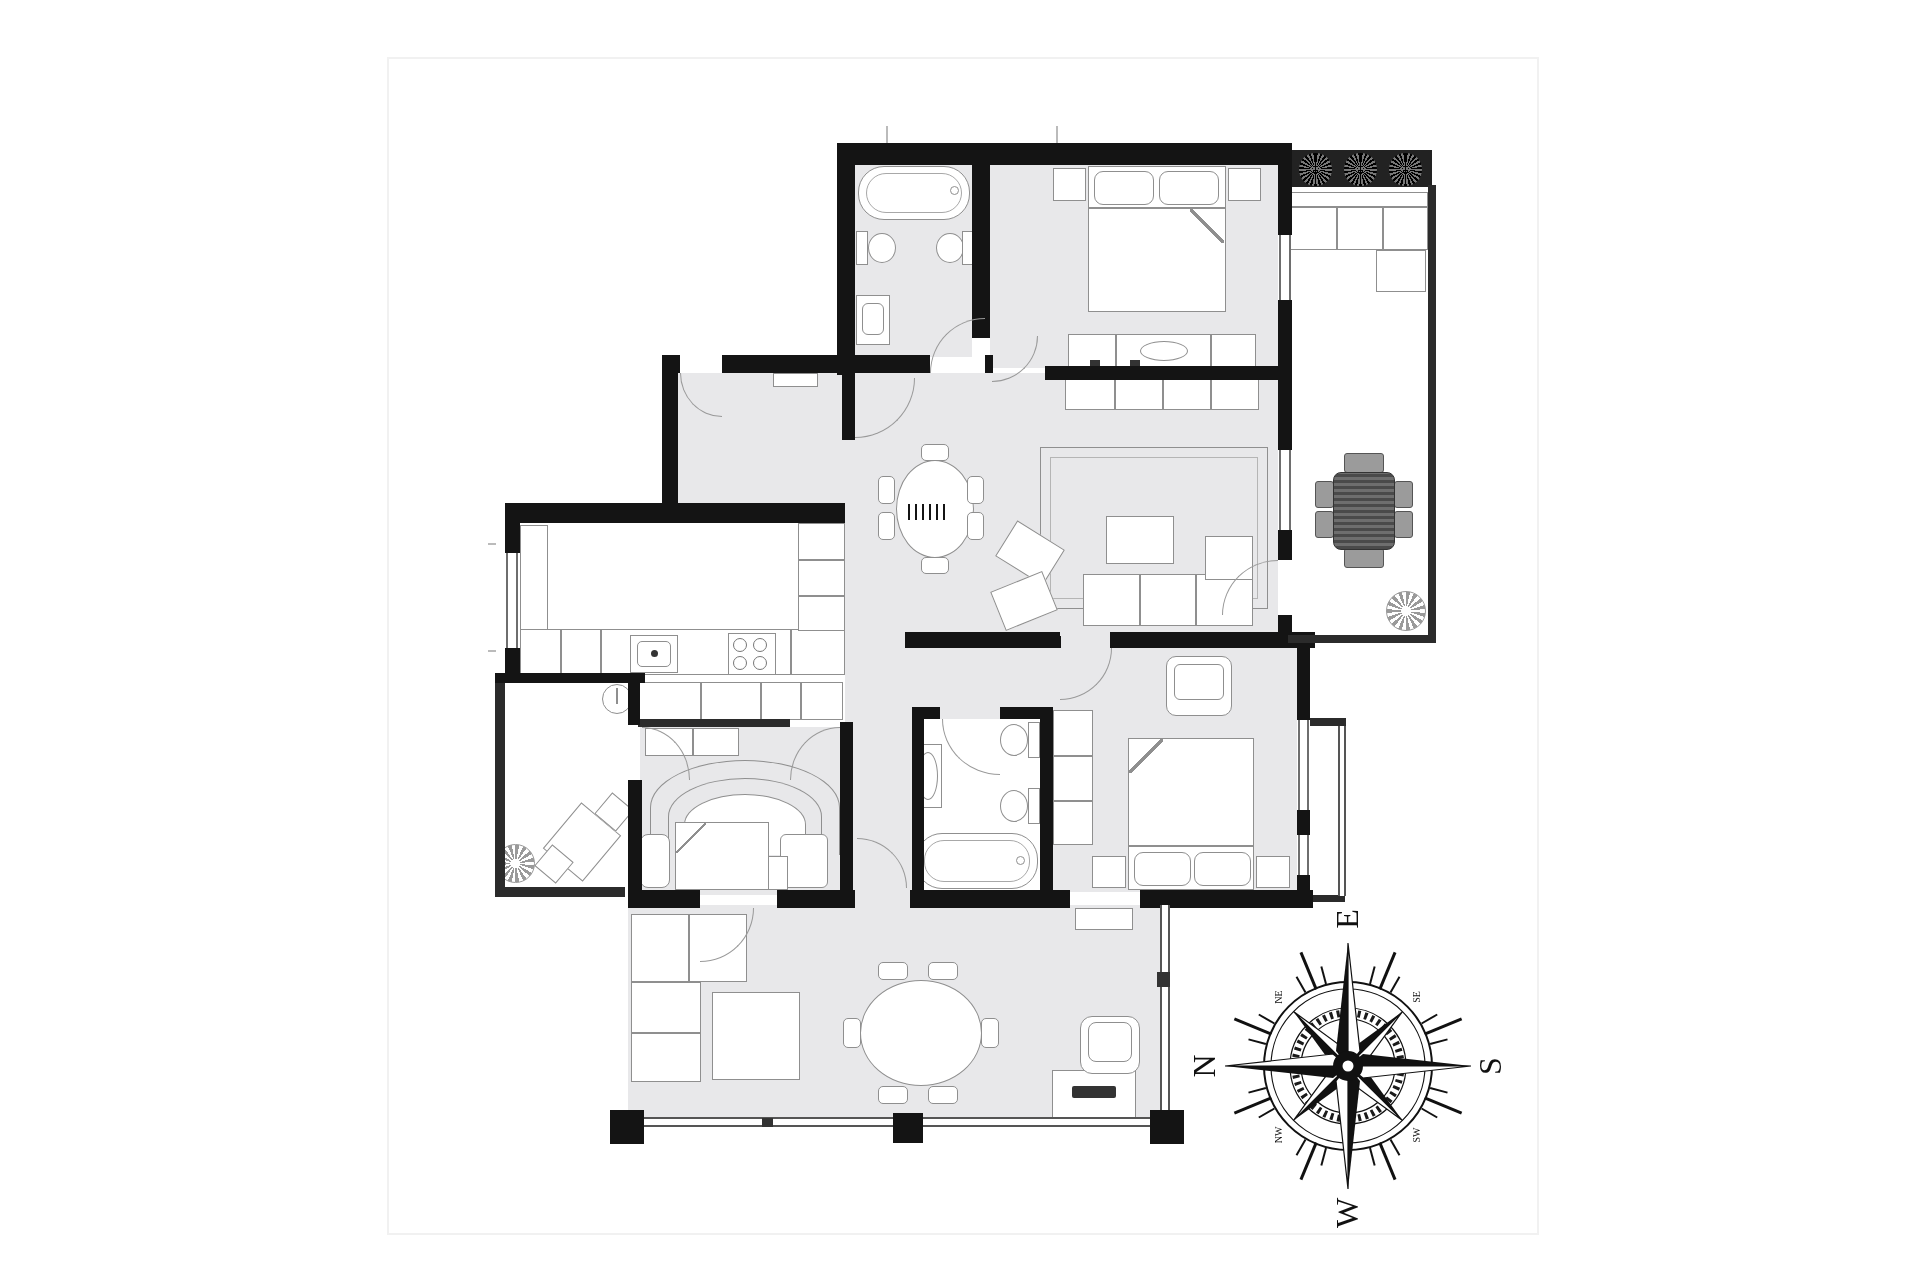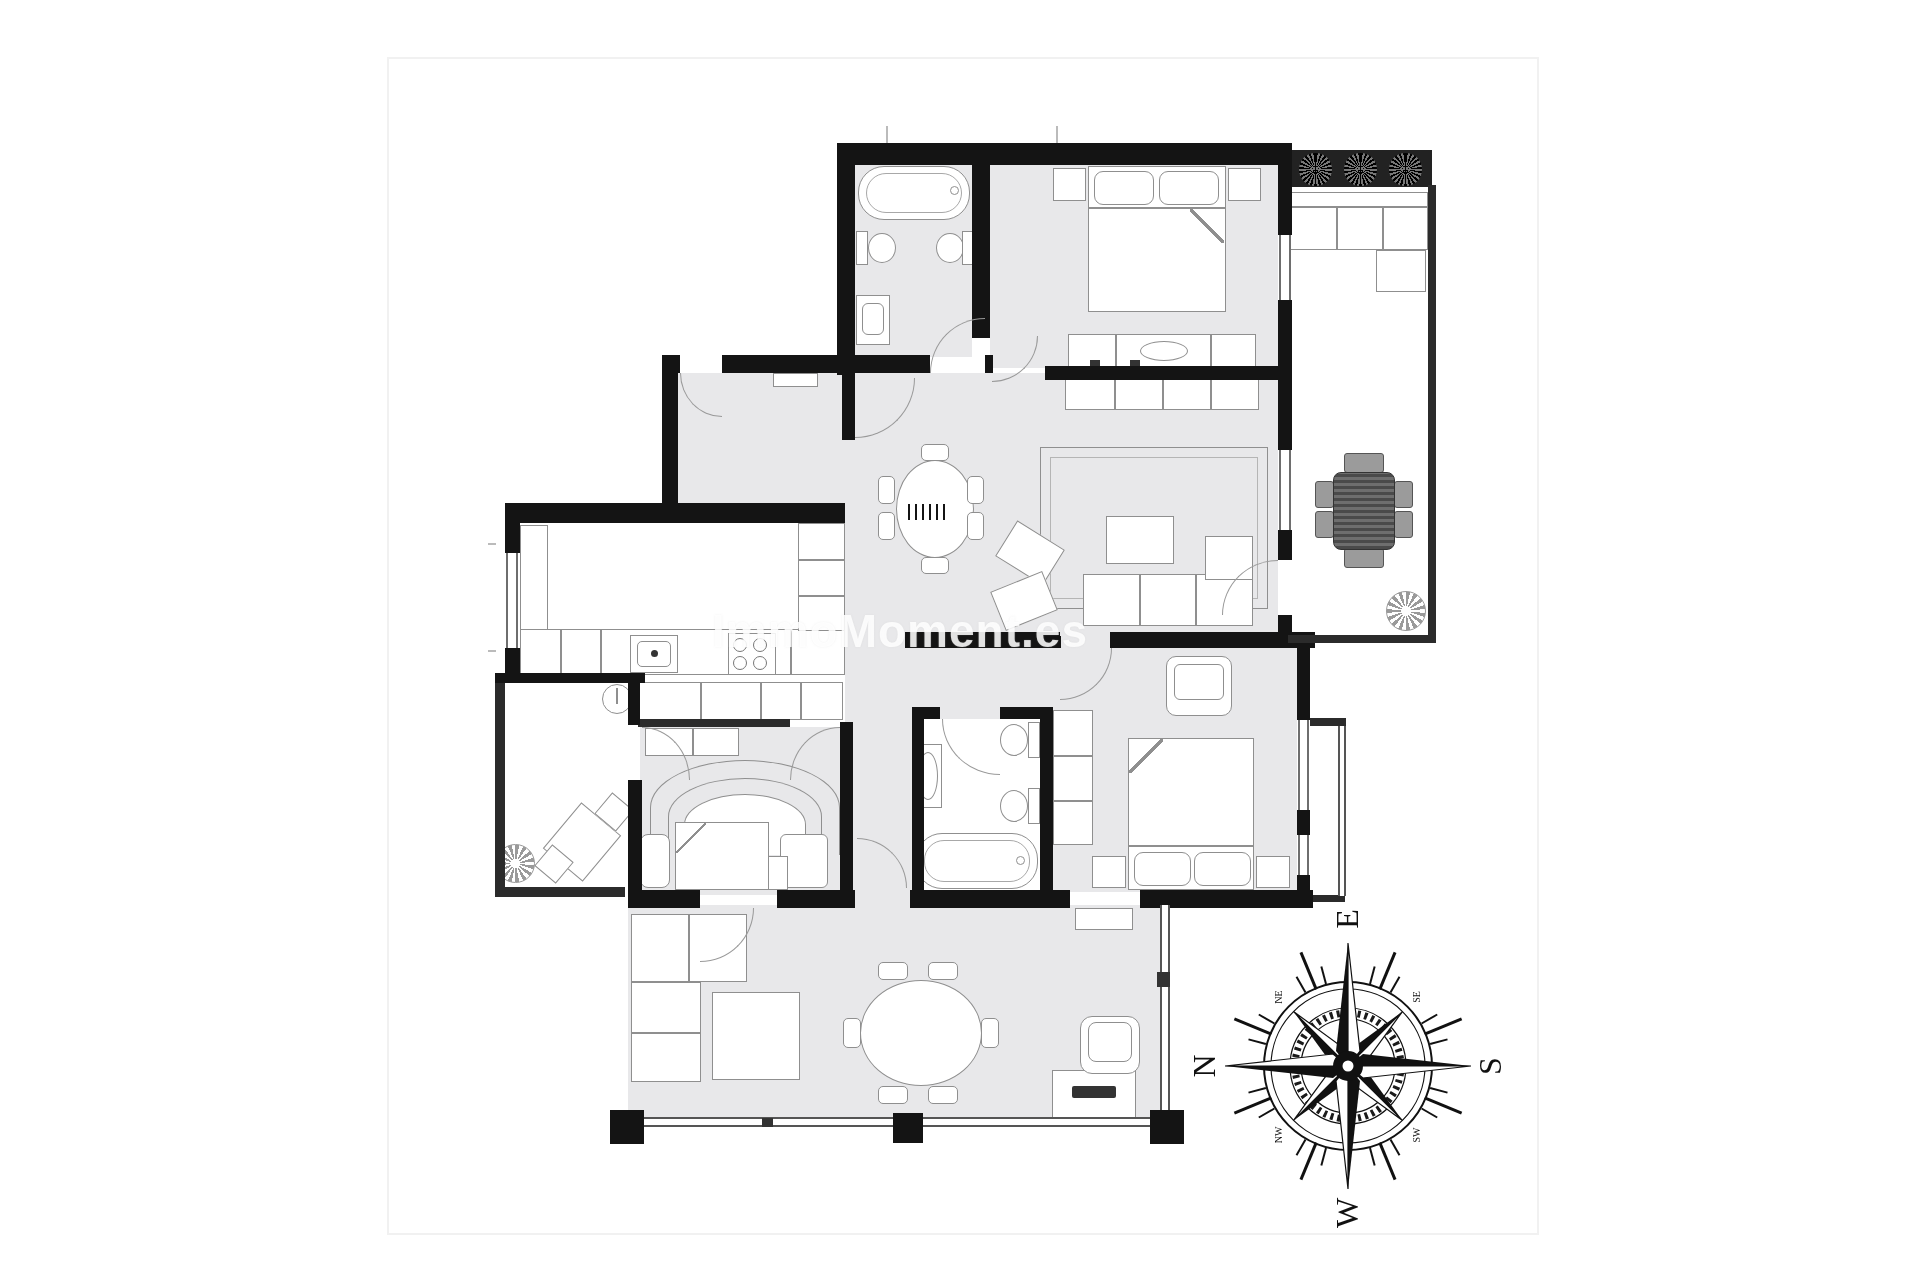--- a/index.html
+++ b/index.html
@@ -264,21 +264,20 @@
   <div class="arc" style="left:855px;top:378px;width:60px;height:60px;border-right-width:1.5px;border-bottom-width:1.5px;border-bottom-right-radius:100%;"></div>
   <div class="arc" style="left:992px;top:336px;width:46px;height:46px;border-right-width:1.5px;border-bottom-width:1.5px;border-bottom-right-radius:100%;"></div>
   <div class="arc" style="left:642px;top:727px;width:48px;height:53px;border-right-width:1.5px;border-top-width:1.5px;border-top-right-radius:100%;"></div>
   <div class="arc" style="left:790px;top:727px;width:50px;height:53px;border-left-width:1.5px;border-top-width:1.5px;border-top-left-radius:100%;"></div>
   <div class="arc" style="left:857px;top:838px;width:50px;height:50px;border-right-width:1.5px;border-top-width:1.5px;border-top-right-radius:100%;"></div>
   <div class="arc" style="left:942px;top:719px;width:58px;height:56px;border-left-width:1.5px;border-bottom-width:1.5px;border-bottom-left-radius:100%;"></div>
   <div class="arc" style="left:1060px;top:648px;width:52px;height:52px;border-right-width:1.5px;border-bottom-width:1.5px;border-bottom-right-radius:100%;"></div>
   <div class="arc" style="left:1222px;top:560px;width:56px;height:55px;border-left-width:1.5px;border-top-width:1.5px;border-top-left-radius:100%;"></div>
   <div class="arc" style="left:700px;top:908px;width:54px;height:54px;border-right-width:1.5px;border-bottom-width:1.5px;border-bottom-right-radius:100%;"></div>
 
-  <div class="wm">ImmoMoment.es</div>
 
   <svg viewBox="0 0 330 330" style="position:absolute;left:1183px;top:901px;width:330px;height:330px;">
     <g stroke="#111" stroke-width="2">
       <line x1="165" y1="62" x2="165" y2="80" transform="rotate(15 165 165)"></line>
       <line x1="165" y1="62" x2="165" y2="80" transform="rotate(30 165 165)"></line>
       <line x1="165" y1="62" x2="165" y2="80" transform="rotate(60 165 165)"></line>
       <line x1="165" y1="62" x2="165" y2="80" transform="rotate(75 165 165)"></line>
       <line x1="165" y1="62" x2="165" y2="80" transform="rotate(105 165 165)"></line>
       <line x1="165" y1="62" x2="165" y2="80" transform="rotate(120 165 165)"></line>
       <line x1="165" y1="62" x2="165" y2="80" transform="rotate(150 165 165)"></line>

